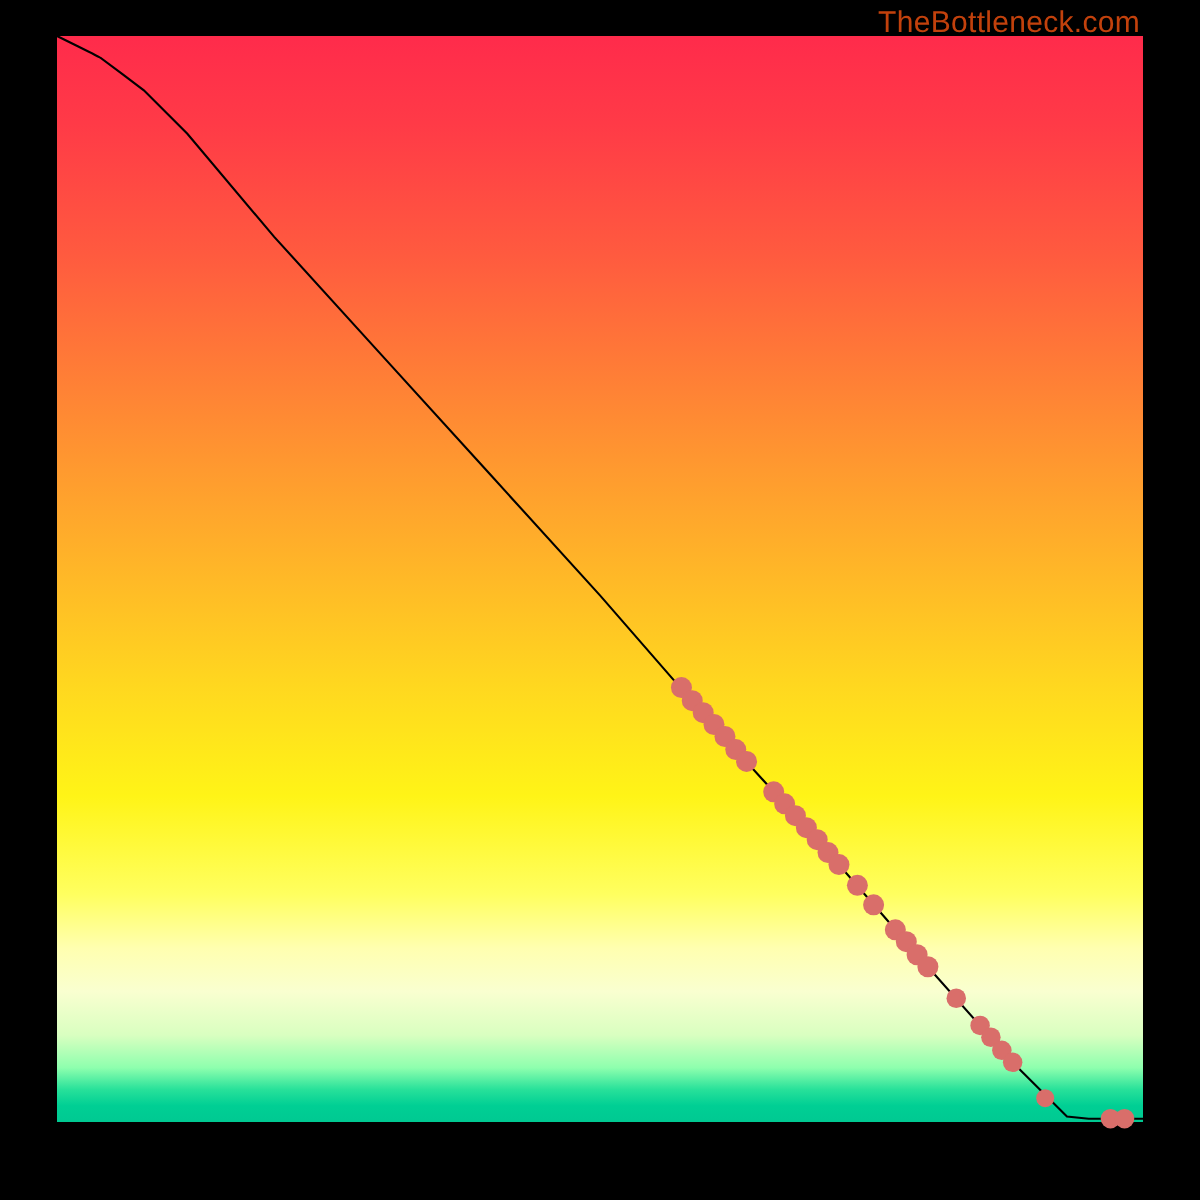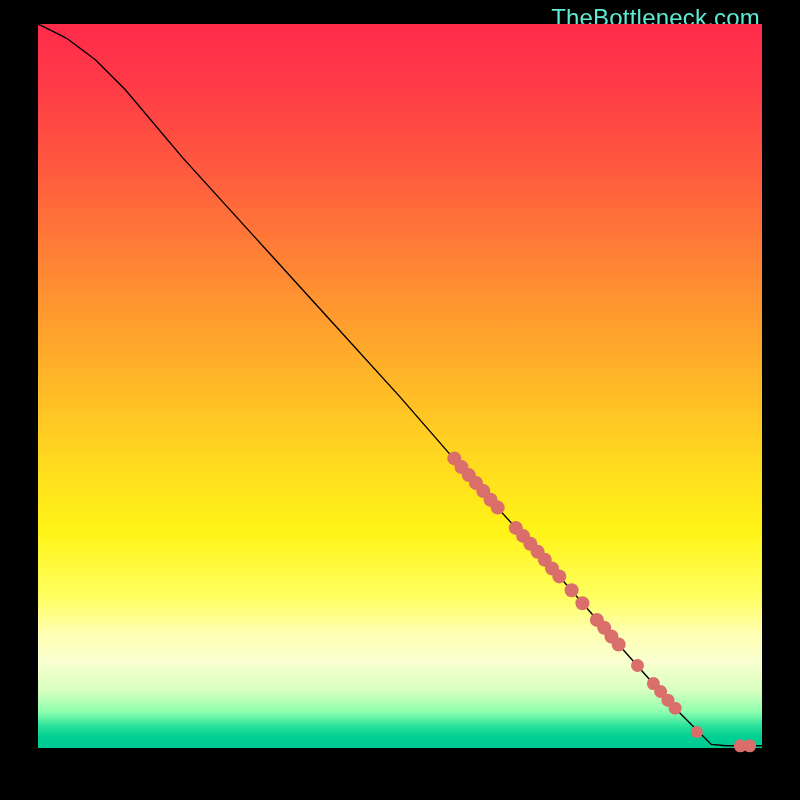--- a/index.html
+++ b/index.html
@@ -33,22 +33,22 @@
       #8effae 95%,
       #28e19a 97%,
       #00cf94 98.5%,
       #00c992 100%
     );
   }
   .watermark {
     position: absolute;
     top: 4px;
     right: 40px;
-    color: #5eead4;
-    font-size: 24px;
+    color: #c2410c;
+    font-size: 20px;
     font-weight: 500;
     letter-spacing: 0.2px;
     user-select: none;
   }
   svg.plot {
     position: absolute;
     left: 0;
     top: 0;
     width: 724px;
     height: 724px;

